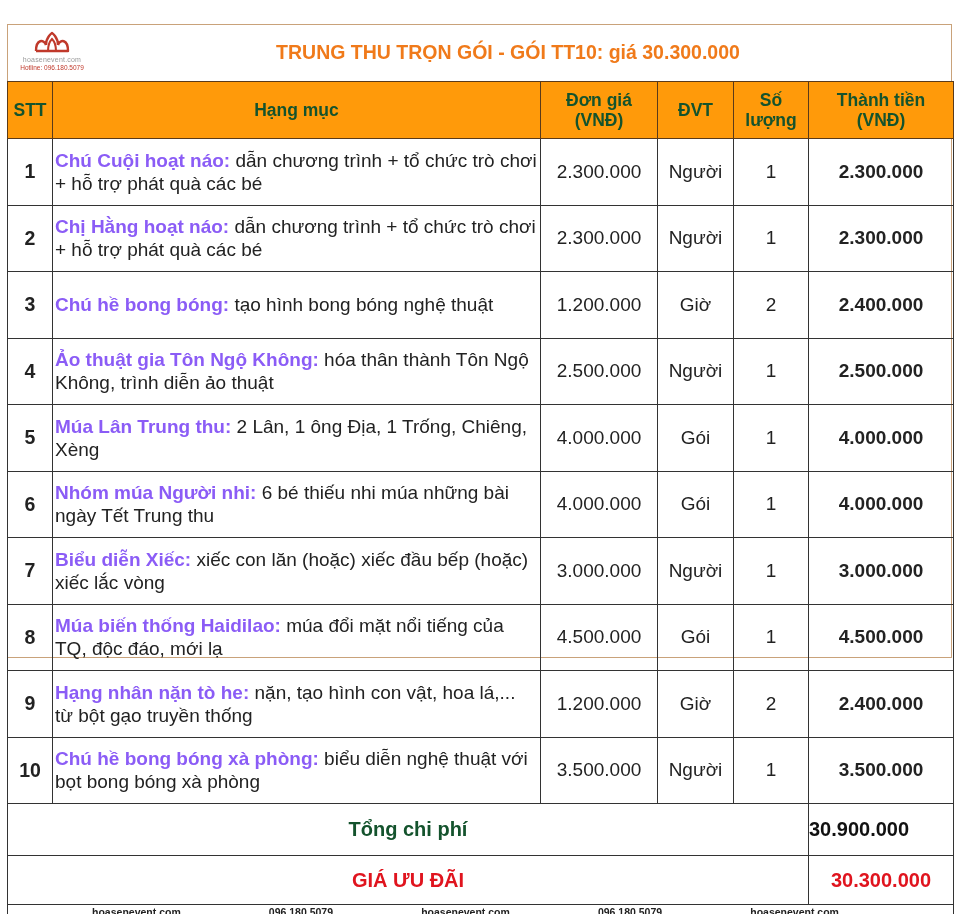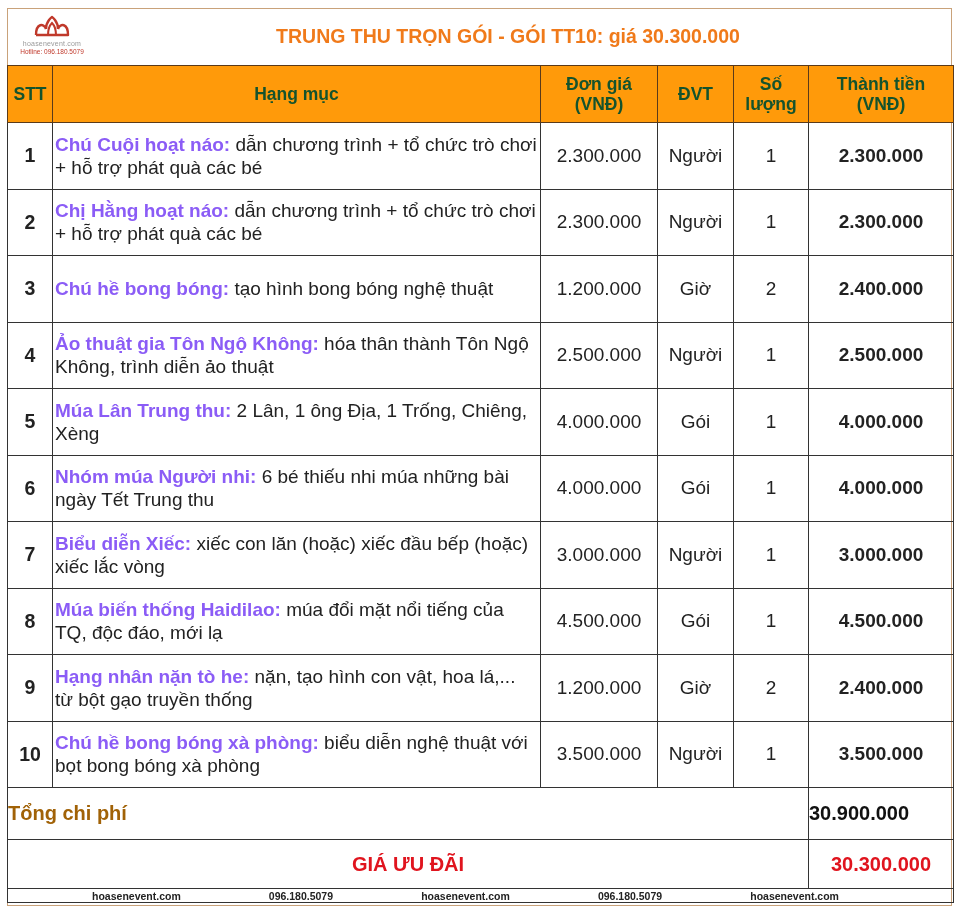--- a/index.html
+++ b/index.html
@@ -1,18 +1,18 @@
 <!DOCTYPE html>
 <html><head>
 <meta charset="utf-8">
 <style>
   html, body { margin: 0; padding: 0; background: #ffffff; }
   body { width: 960px; height: 914px; position: relative; overflow: hidden; font-family: "Liberation Sans", sans-serif; }
   .frame {
-    position: absolute; left: 7px; top: 8px; width: 945px; height: 898px;
+    position: absolute; left: 7px; top: 24px; width: 945px; height: 634px;
     border: 1px solid #c9a27a; box-sizing: border-box; background: #fff; text-decoration: underline;
   }
   .topbar { position: absolute; left: 0; top: 0; width: 100%; height: 57px; }
   .logo { position: absolute; left: 4px; top: 6px; width: 80px; height: 46px; text-align: center; }
   .logo svg { display: block; margin: 0 auto; }
   .logo .site { font-size: 7px; color: #9a9a9a; line-height: 9px; letter-spacing: 0.2px; }
   .logo .hotline { font-size: 6.5px; color: #c0392b; line-height: 8px; }
   .title {
     position: absolute; left: 180px; top: 16px; width: 640px; text-align: center;
     color: #f07a1a; font-weight: bold; font-size: 19.5px;
@@ -26,21 +26,21 @@
     background: #ff9a0a; color: #14532d; font-weight: bold; font-size: 17.5px;
     height: 56px; text-align: center; line-height: 20px; border-color: #5a3a1a;
   }
   tbody td { height: 65.5px; font-size: 19px; color: #222; }
   td.stt { text-align: center; font-weight: bold; font-size: 19.5px; }
   td.item { padding: 0 2px 0 2px; line-height: 23px; text-align: left; }
   td.item .name { color: #8b5cf6; font-weight: bold; }
   td.price, td.unit, td.qty { text-align: center; }
   td.total { text-align: center; font-weight: bold; }
   tr.sum td { height: 51px; font-size: 20px; }
-  tr.sum td.label { text-align: left; font-weight: bold; color: #a16207; }
+  tr.sum td.label { text-align: center; font-weight: bold; color: #14532d; }
   tr.sum td.val { text-align: left; font-weight: bold; color: #111; }
   tr.deal td { height: 48px; font-size: 20px; }
   tr.deal td.label { text-align: center; font-weight: bold; color: #e0141e; }
   tr.deal td.val { text-align: center; font-weight: bold; color: #e0141e; }
   tr.foot td { height: 13px; font-size: 10.5px; font-weight: bold; color: #222; padding: 0; }
   .footrow { display: flex; justify-content: space-around; align-items: center; height: 13px; padding: 0 70px 0 40px; }
 </style>
 </head>
 <body>
 

